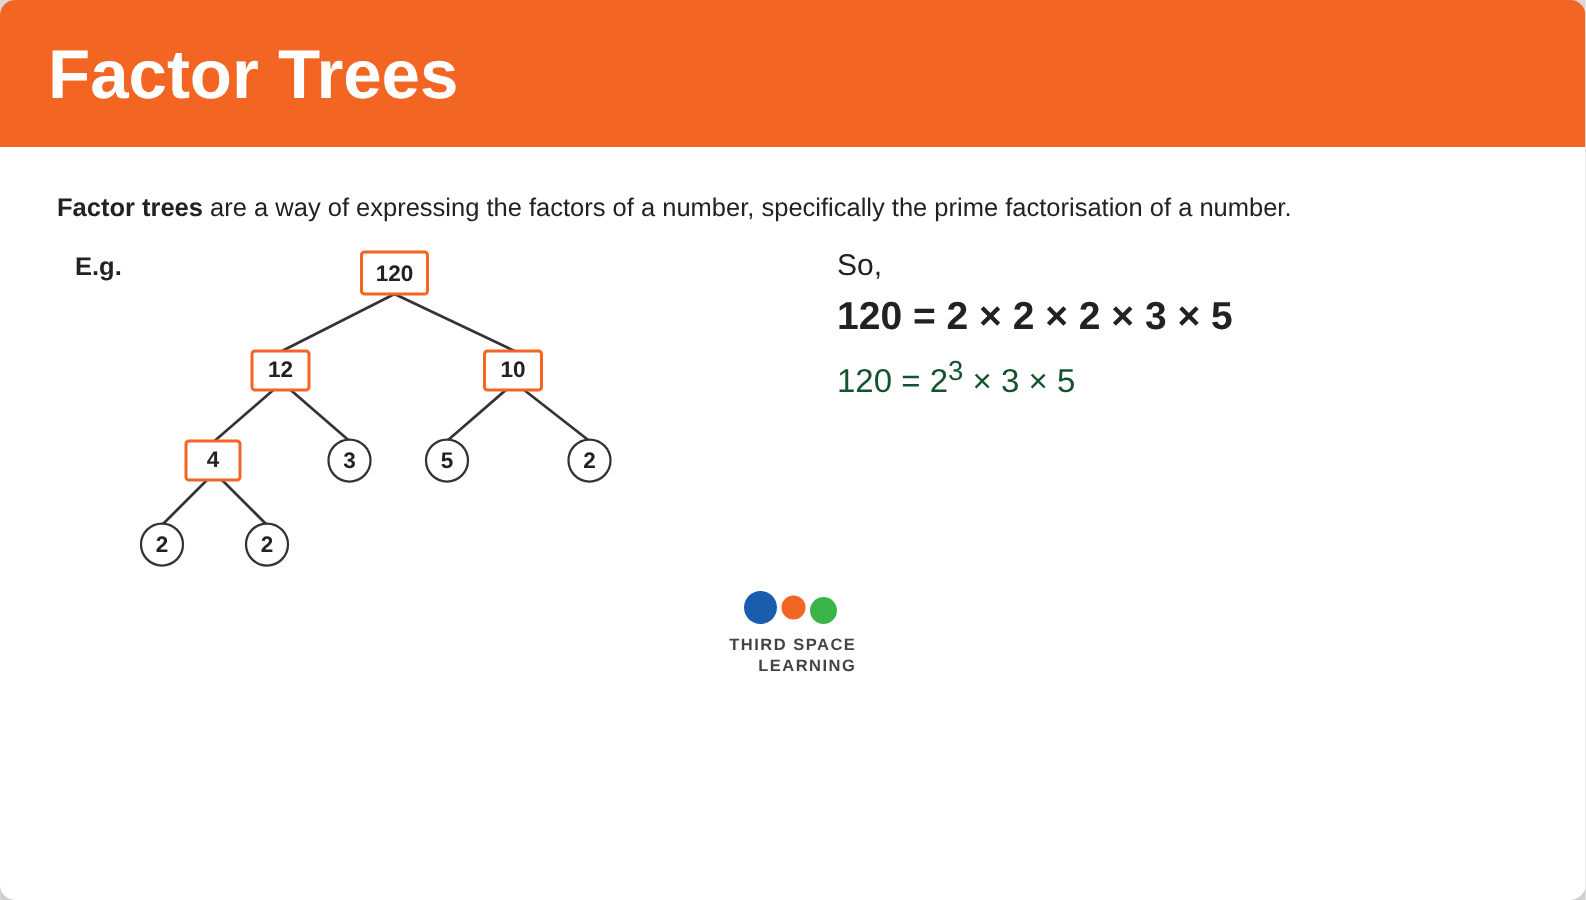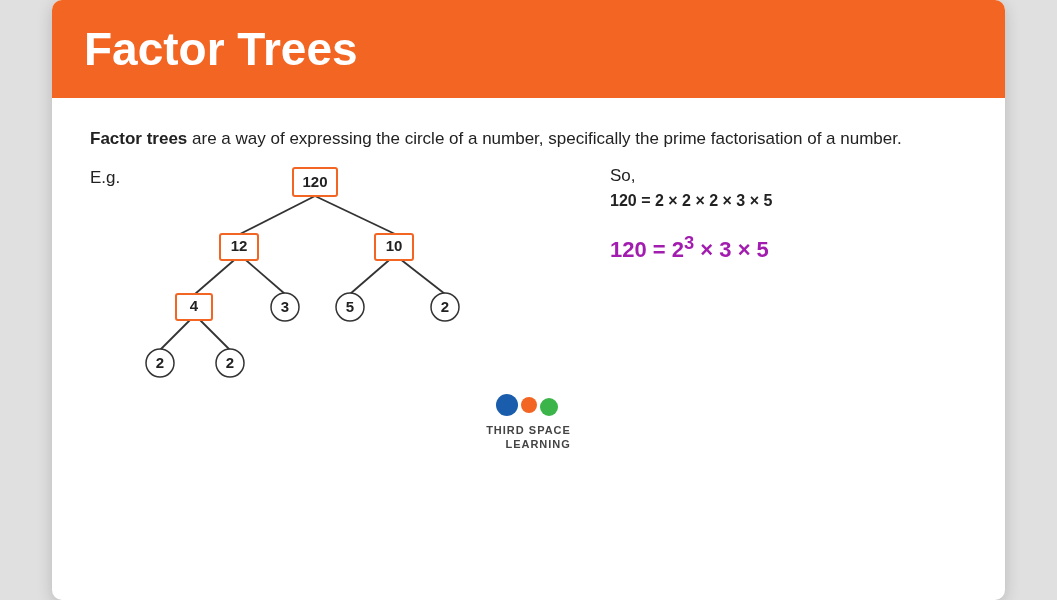--- a/index.html
+++ b/index.html
@@ -5,21 +5,21 @@
     * { box-sizing: border-box; margin: 0; padding: 0; }
     body {
       font-family: 'Arial', sans-serif;
       background: #e0e0e0;
       display: flex;
       justify-content: center;
       align-items: center;
       min-height: 100vh;
     }
     .card {
-      width: 953px;
+      width: 1057px;
       min-height: 600px;
       background: #fff;
       border-radius: 10px;
       overflow: hidden;
       box-shadow: 0 4px 16px rgba(0,0,0,0.18);
     }
     .header {
       background: #F26522;
       padding: 22px 32px 22px 32px;
     }
@@ -53,50 +53,51 @@
     }
     .tree-area {
       flex: 0 0 480px;
       position: relative;
       min-height: 220px;
     }
     .eg-label {
       font-size: 17px;
       color: #222;
       position: absolute;
-      left: 0;
+      left: 12px;
       top: 10px;
+      font-weight: bold;
     }
     svg.tree-svg {
       position: absolute;
       left: 40px;
       top: 0;
       width: 400px;
       height: 230px;
     }
     .solution-area {
       flex: 1;
       padding-left: 40px;
       padding-top: 8px;
     }
     .so-label {
-      font-size: 17px;
+      font-size: 20px;
       color: #222;
       margin-bottom: 6px;
     }
     .eq1 {
-      font-size: 16px;
+      font-size: 26px;
       font-weight: 700;
       color: #222;
-      margin-bottom: 22px;
+      margin-bottom: 10px;
     }
     .eq2 {
       font-size: 22px;
-      font-weight: 700;
-      color: #a21caf;
+      font-weight: 400;
+      color: #14532d;
     }
     .logo-area {
       display: flex;
       justify-content: flex-end;
       align-items: center;
       padding-top: 16px;
       gap: 8px;
       flex-direction: column;
     }
     .logo-text {
@@ -135,21 +136,21 @@
   </style>
 </head>
 <body>
 
 <div class="card">
   <div class="header">
     <h1>Factor Trees</h1>
   </div>
   <div class="content">
     <p class="intro-text">
-      <b>Factor trees</b><span> are a way of expressing the circle of a number, specifically the prime factorisation of a number.</span>
+      <b>Factor trees</b><span> are a way of expressing the factors of a number, specifically the prime factorisation of a number.</span>
     </p>
     <div class="example-section">
       <div class="tree-area">
         <span class="eg-label">E.g.</span>
 
         <svg class="tree-svg" viewBox="0 0 400 230">
 
           <line x1="185" y1="38" x2="110" y2="76" stroke="#333" stroke-width="1.8"></line>
           <line x1="185" y1="38" x2="265" y2="76" stroke="#333" stroke-width="1.8"></line>
 

